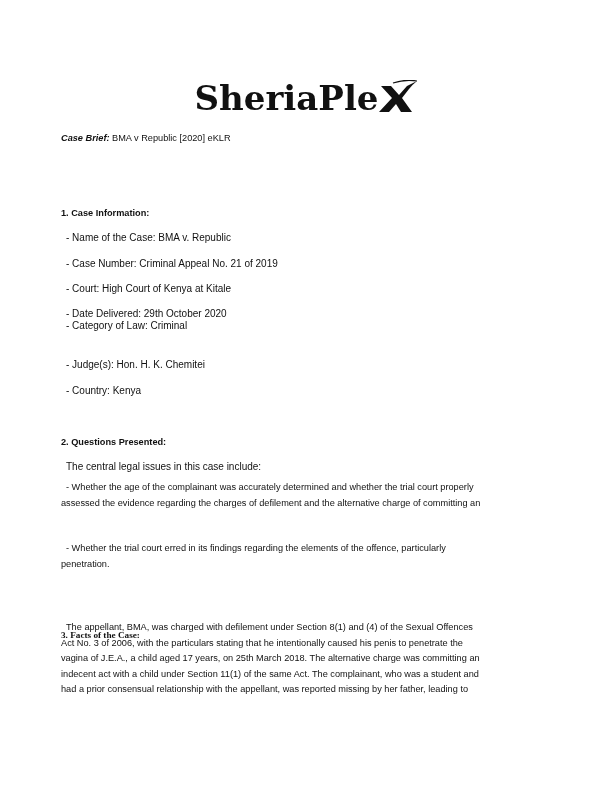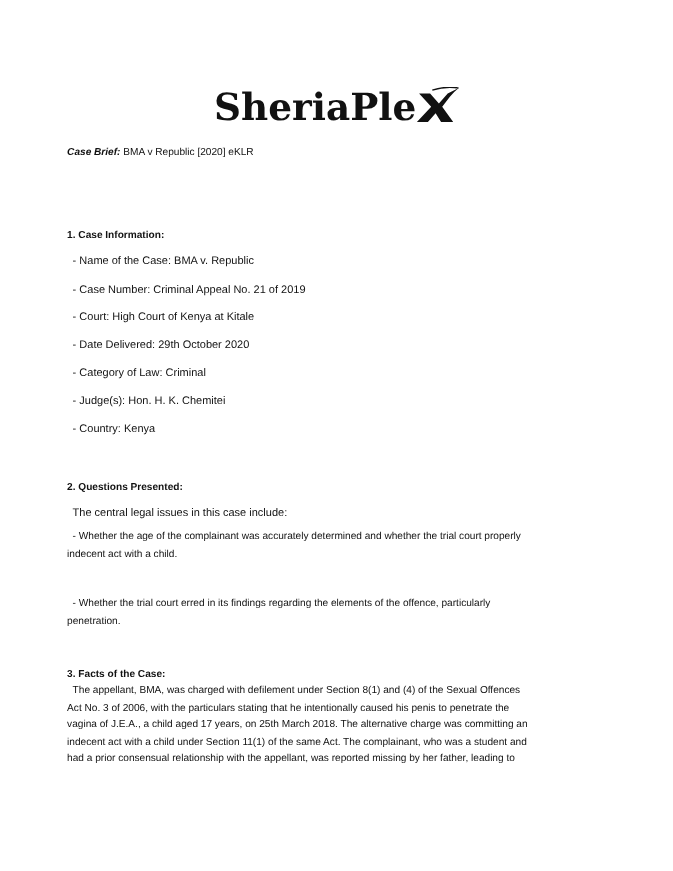--- a/index.html
+++ b/index.html
@@ -85,35 +85,35 @@
 
 <div class="brief-line">
   <span class="bold">Case Brief:</span><span> BMA v Republic [2020] eKLR</span>
 </div>
 
 <div class="section-heading" style="top:207px;">1. Case Information:</div>
 <div class="item" style="top:232px;">- Name of the Case: BMA v. Republic</div>
 <div class="item" style="top:258px;">- Case Number: Criminal Appeal No. 21 of 2019</div>
 <div class="item" style="top:283px;">- Court: High Court of Kenya at Kitale</div>
 <div class="item" style="top:308px;">- Date Delivered: 29th October 2020</div>
-<div class="item" style="top:334px;">- Category of Law: Criminal</div>
+<div class="item" style="top:320px;">- Category of Law: Criminal</div>
 <div class="item" style="top:359px;text-align:center;">- Judge(s): Hon. H. K. Chemitei</div>
 <div class="item" style="top:385px;">- Country: Kenya</div>
 
 <div class="section-heading" style="top:436px;">2. Questions Presented:</div>
 <div class="item" style="top:461px;">The central legal issues in this case include:</div>
 <div class="para" style="top:480px;">
   <span class="line indent">  - Whether the age of the complainant was accurately determined and whether the trial court properly</span>
-  <span class="line">indecent act with a child.</span>
+  <span class="line">assessed the evidence regarding the charges of defilement and the alternative charge of committing an</span>
 </div>
 <div class="para" style="top:541px;">
   <span class="line indent">  - Whether the trial court erred in its findings regarding the elements of the offence, particularly</span>
   <span class="line">penetration.</span>
 </div>
 
-<div class="section-heading" style="top:606px;">3. Facts of the Case:</div>
+<div class="section-heading" style="top:629px;font-family:Liberation Serif, serif;">3. Facts of the Case:</div>
 <div class="para" style="top:620px;">
   <span class="line indent">  The appellant, BMA, was charged with defilement under Section 8(1) and (4) of the Sexual Offences</span>
   <span class="line">Act No. 3 of 2006, with the particulars stating that he intentionally caused his penis to penetrate the</span>
   <span class="line">vagina of J.E.A., a child aged 17 years, on 25th March 2018. The alternative charge was committing an</span>
   <span class="line">indecent act with a child under Section 11(1) of the same Act. The complainant, who was a student and</span>
   <span class="line">had a prior consensual relationship with the appellant, was reported missing by her father, leading to</span>
 </div>
 
 </body></html>

